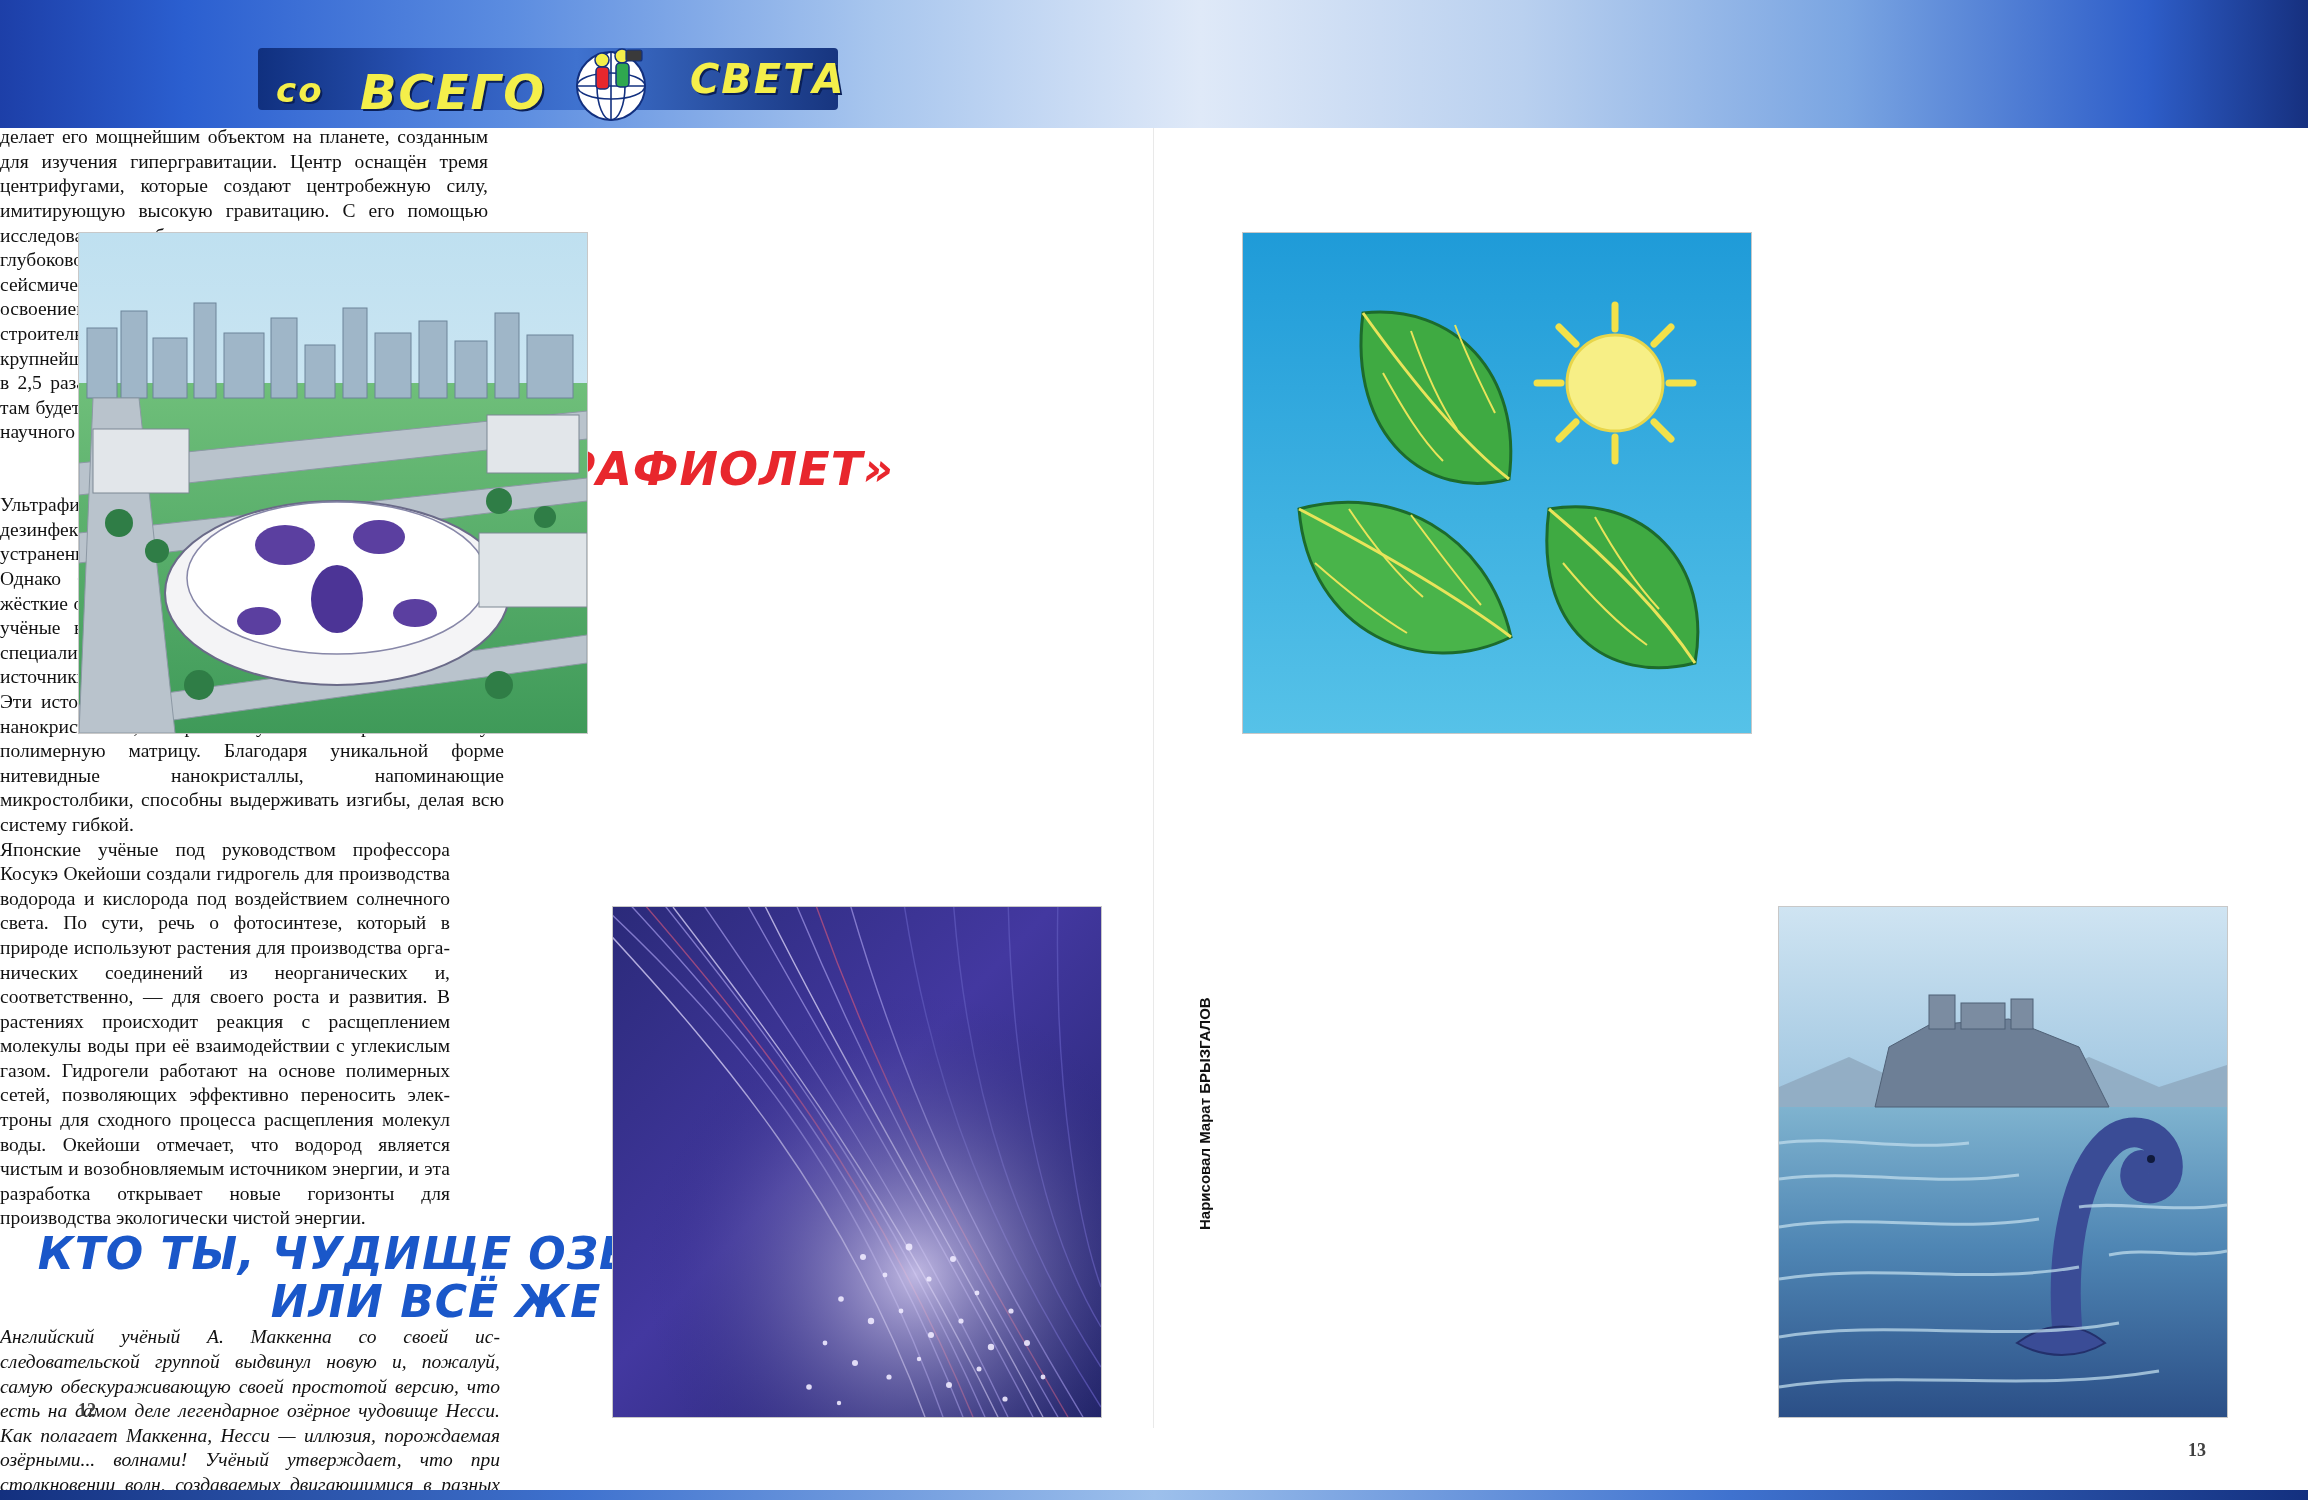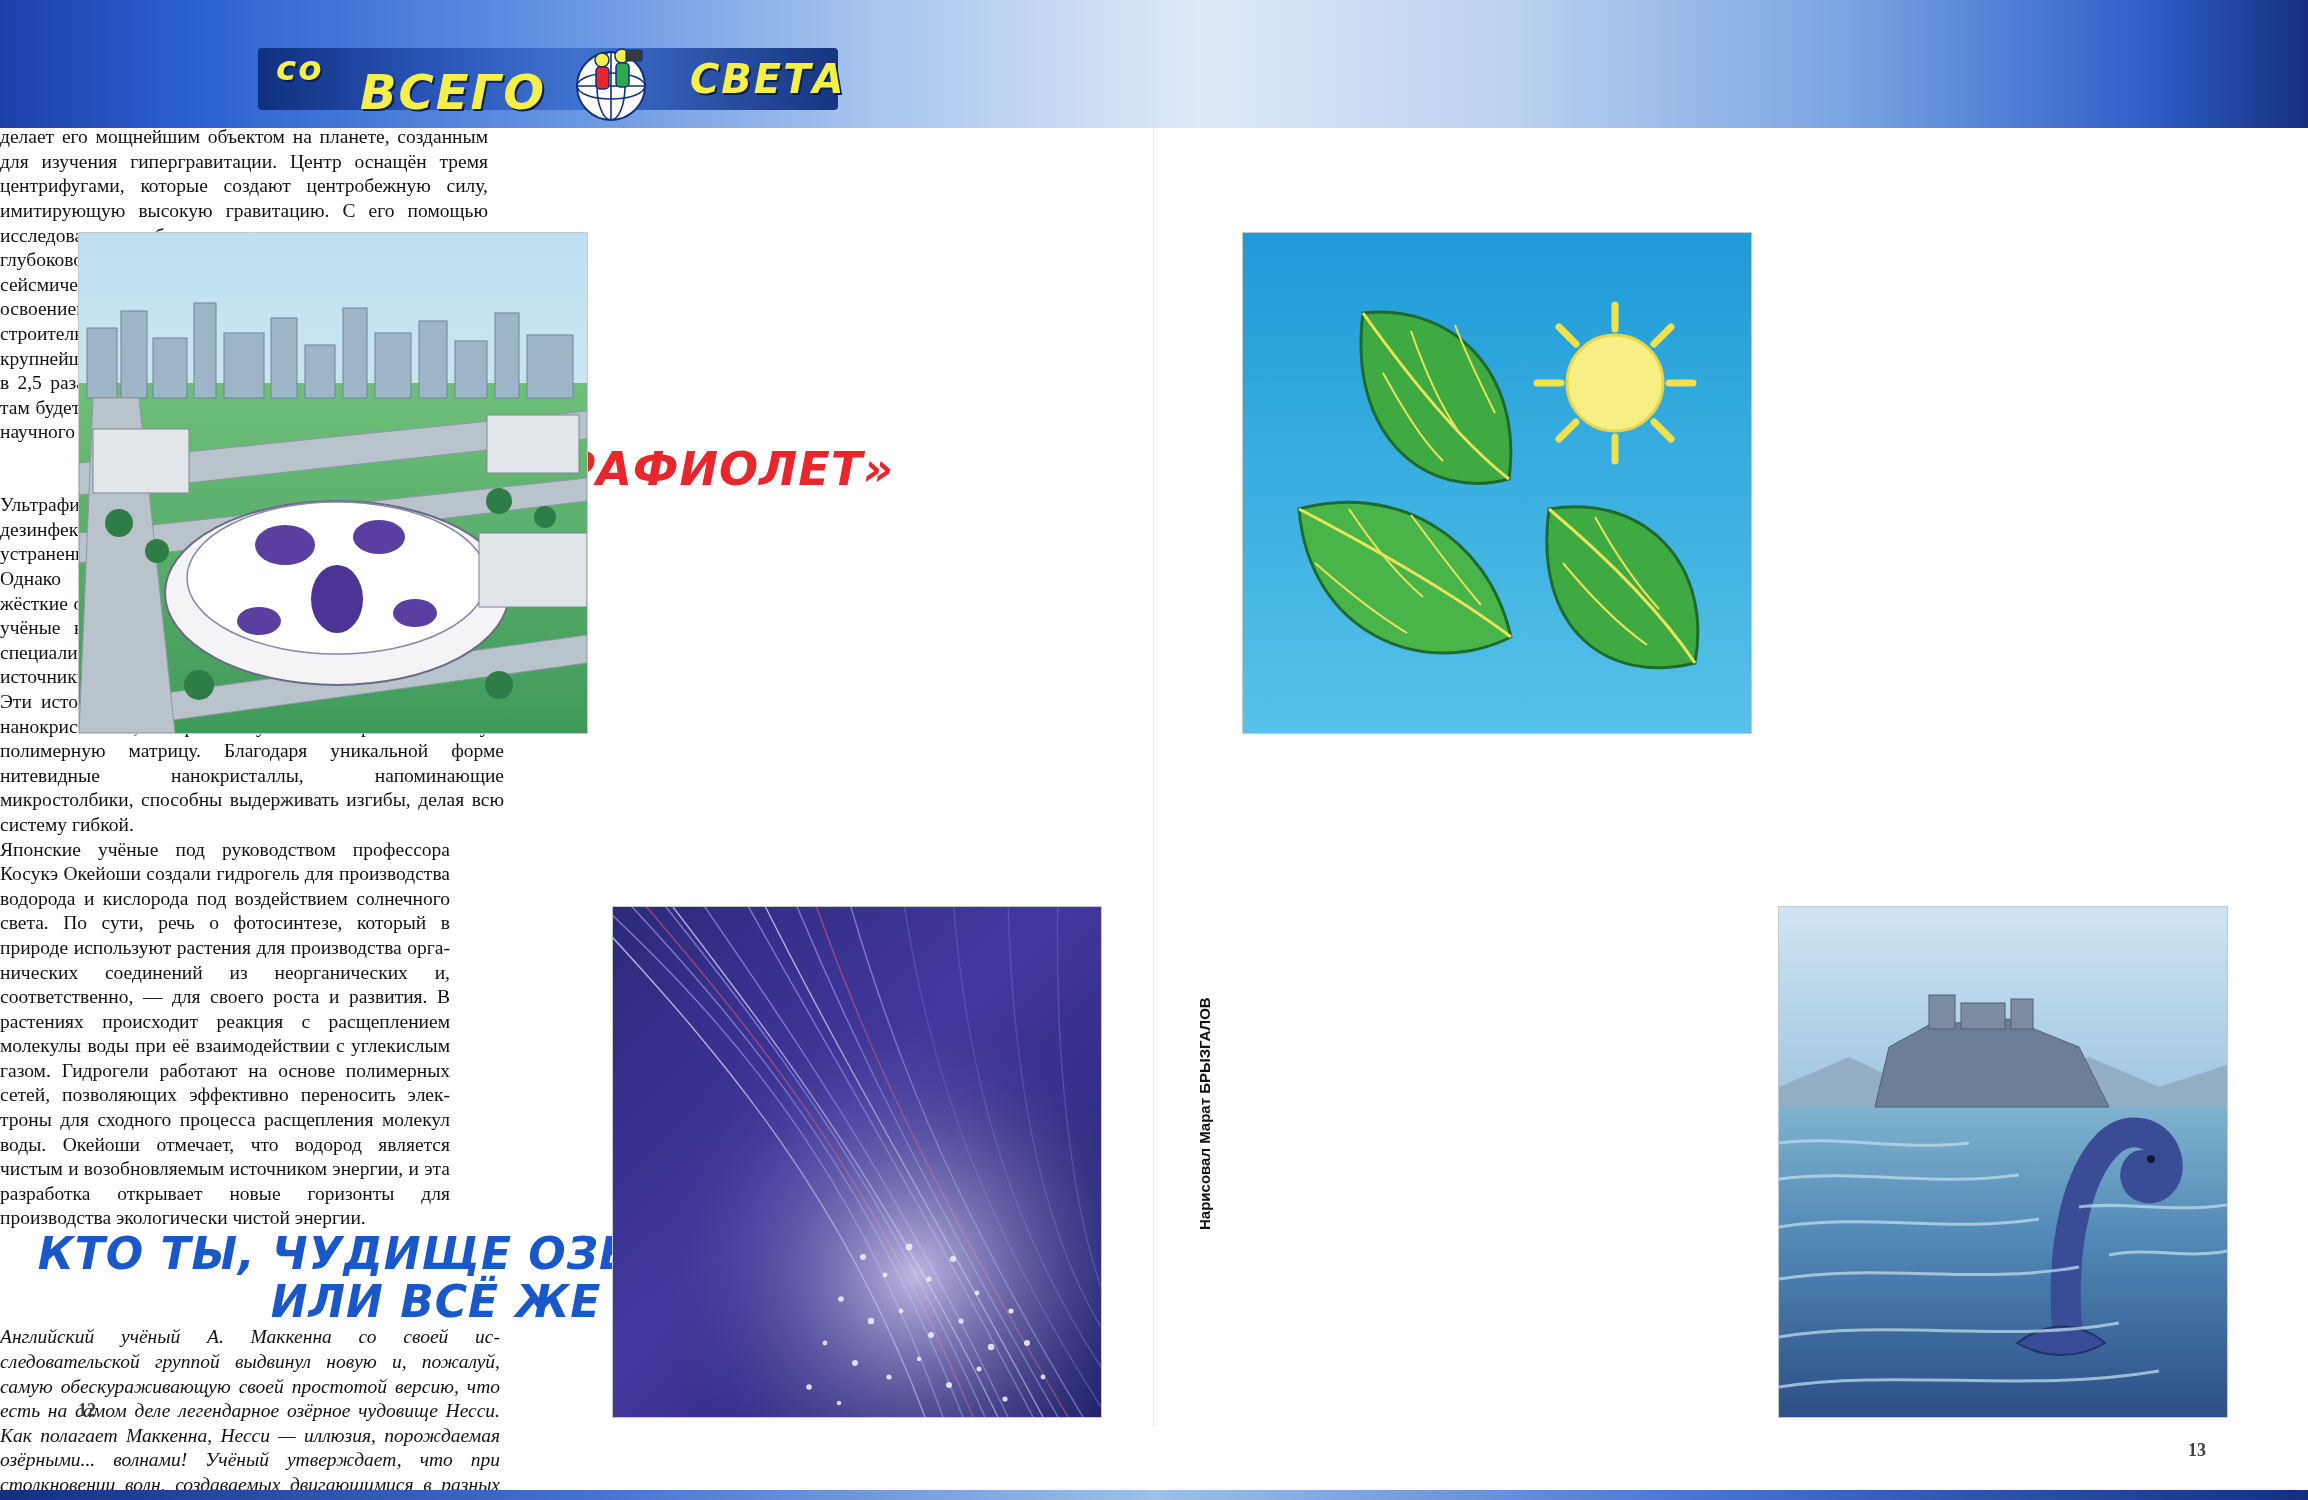--- a/index.html
+++ b/index.html
@@ -22,21 +22,21 @@
   .banner-inner{
     position:absolute;left:258px;top:48px;width:580px;height:62px;
     background:linear-gradient(90deg,#10307f 0%, #2a55b8 30%, #3f72cf 55%, #17357f 100%);
     border-radius:4px;
   }
   .banner-word{
     position:absolute;color:#f4ef4a;font-family:"DejaVu Sans", sans-serif;
     font-weight:bold;font-style:italic;font-size:34px;letter-spacing:2px;
     text-shadow:2px 2px 0 #0a1f57;
   }
-  .bw1{left:276px;top:48px;}
+  .bw1{left:276px;top:70px;}
   .bw2{left:360px;top:64px;font-size:48px;}
   .bw3{left:690px;top:56px;font-size:40px;}
   .globe{
     position:absolute;left:556px;top:30px;width:110px;height:96px;
   }
   .globe svg{display:block;}
   .headline{
     font-family:"DejaVu Sans", sans-serif;
     font-weight:bold;font-style:italic;
     letter-spacing:1px;

